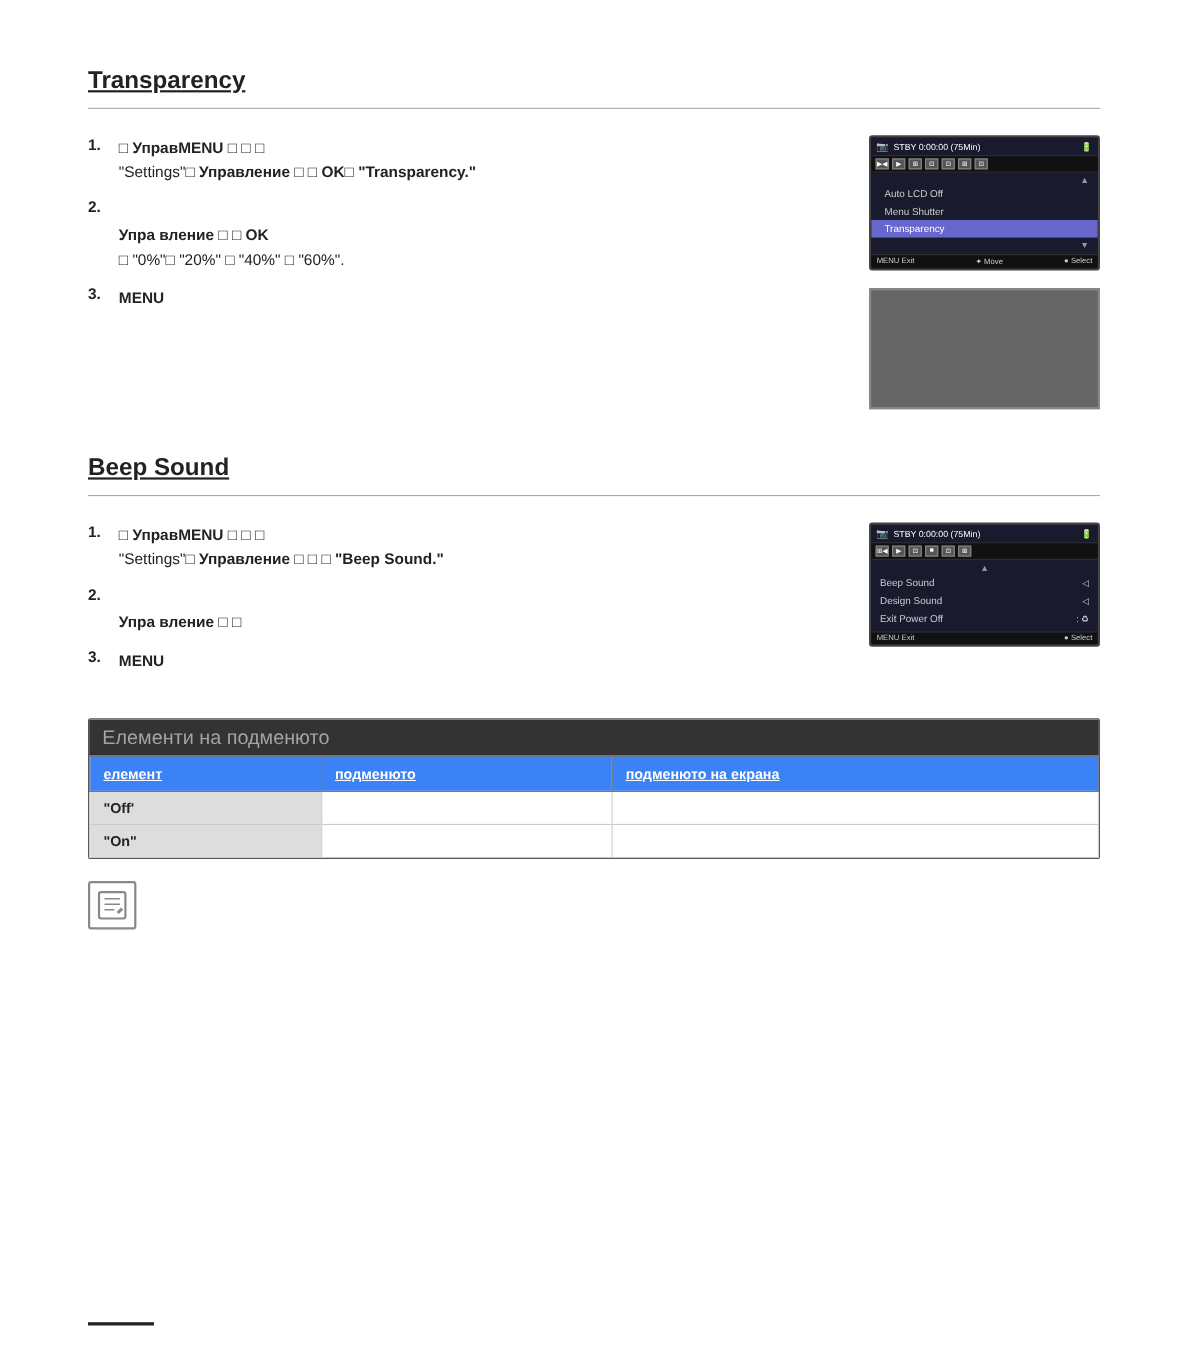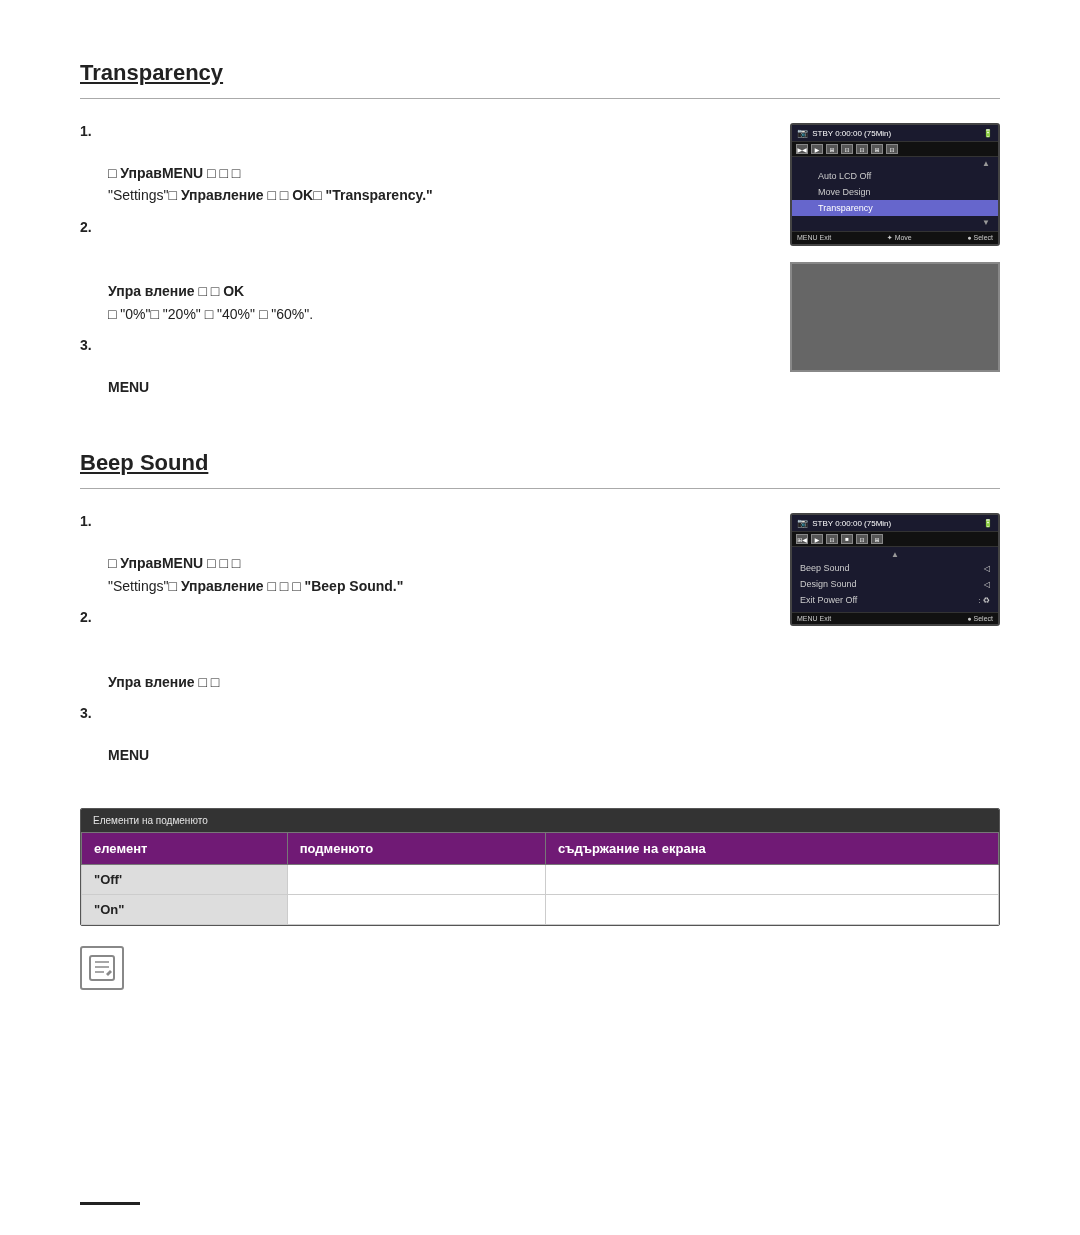--- a/index.html
+++ b/index.html
@@ -53,21 +53,20 @@
       margin-bottom: 12px;
       align-items: flex-start;
     }
     .step-number {
       font-weight: bold;
       min-width: 18px;
     }
     .step-content {
       flex: 1;
       line-height: 1.6;
-      margin-top: 39px;
     }
     .step-content .bold { font-weight: bold; }
     .step-content .quoted { font-weight: bold; }
 
     
     .camera-screen {
       width: 210px;
       background: #1a1a2e;
       border: 2px solid #444;
       border-radius: 3px;
@@ -105,21 +104,21 @@
       width: 12px;
       height: 10px;
       background: #555;
       border: 1px solid #888;
       display: inline-flex;
       align-items: center;
       justify-content: center;
       font-size: 6px;
     }
     .cam-menu-item {
-      padding: 3px 26px;
+      padding: 3px 12px;
       font-size: 9px;
       color: #ccc;
       cursor: pointer;
     }
     .cam-menu-item.selected {
       background: #6666cc;
       color: #fff;
     }
     .cam-bottombar {
       display: flex;
@@ -147,36 +146,37 @@
 
     
     .table-container {
       border: 1px solid #555;
       border-radius: 2px;
       margin-bottom: 20px;
       overflow: hidden;
     }
     .table-header-bar {
       background: #333;
-      color: #e5e5e5;
+      color: #a3a3a3;
       padding: 6px 12px;
-      font-size: 10px;
+      font-size: 18px;
     }
     .submenu-table {
       width: 100%;
       border-collapse: collapse;
       font-size: 13px;
     }
     .submenu-table th {
-      background: #701a75;
+      background: #3b82f6;
       color: #fff;
       padding: 8px 12px;
       text-align: left;
       font-weight: bold;
       border: 1px solid #777;
+      text-decoration: underline;
     }
     .submenu-table td {
       padding: 7px 12px;
       border: 1px solid #ccc;
       background: #fff;
     }
     .submenu-table tr:nth-child(odd) td:first-child {
       background: #ddd;
       font-weight: bold;
     }
@@ -293,21 +293,21 @@
             <span class="cam-icon-box">▶</span>
             <span class="cam-icon-box">⊞</span>
             <span class="cam-icon-box">⊡</span>
             <span class="cam-icon-box">⊡</span>
             <span class="cam-icon-box">⊞</span>
             <span class="cam-icon-box">⊡</span>
           </div>
           <div style="background:#1a1a2e; padding: 2px 0 4px 0;">
             <div style="text-align:right; padding-right:8px; font-size:8px; color:#999;">▲</div>
             <div class="cam-menu-item">Auto LCD Off</div>
-            <div class="cam-menu-item">Move Design</div>
+            <div class="cam-menu-item">Menu Shutter</div>
             <div class="cam-menu-item selected">Transparency</div>
             <div style="text-align:right; padding-right:8px; font-size:8px; color:#999; padding-top:2px;">▼</div>
           </div>
           <div class="cam-bottombar">
             <span>MENU Exit</span>
             <span>✦ Move</span>
             <span>● Select</span>
           </div>
         </div>
 
@@ -397,21 +397,21 @@
 
     <div class="table-container">
       <div class="table-header-bar">
         <span>Елементи на подменюто</span>
       </div>
       <table class="submenu-table">
         <thead>
           <tr>
             <th>елемент</th>
             <th>подменюто</th>
-            <th>съдържание на екрана</th>
+            <th>подменюто на екрана</th>
           </tr>
         </thead>
         <tbody>
           <tr>
             <td>"Off'</td>
             <td></td>
             <td></td>
           </tr>
           <tr>
             <td>"On"</td>

